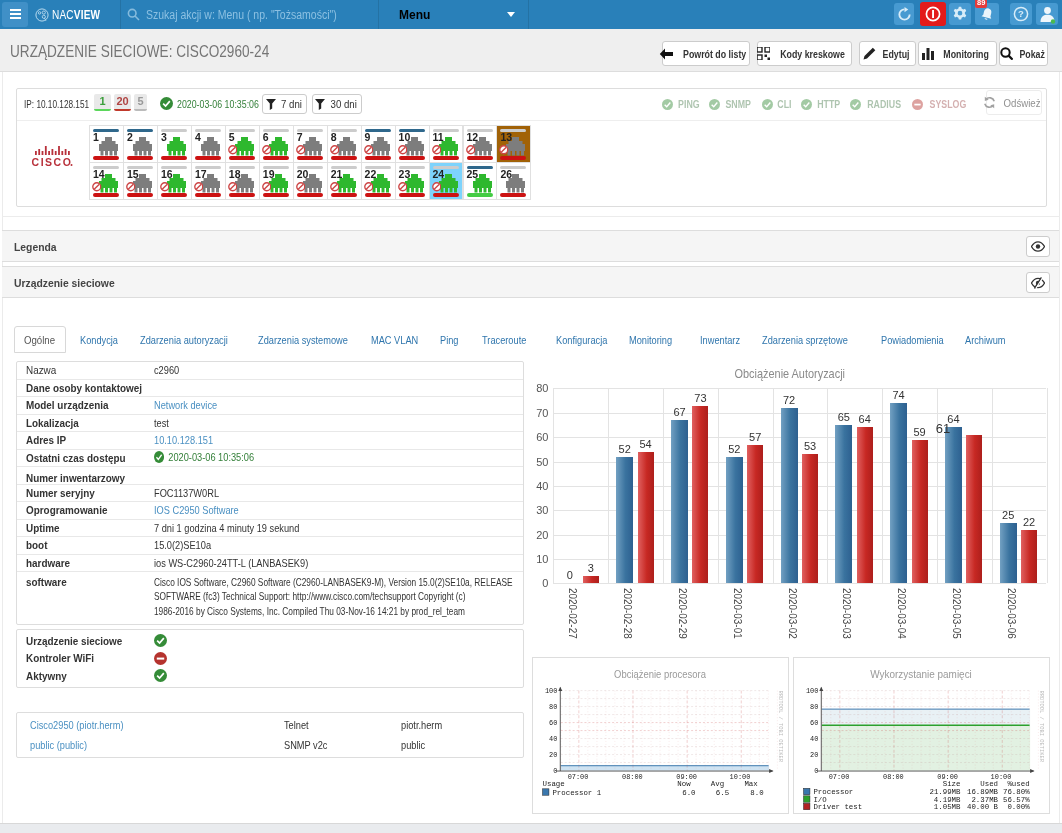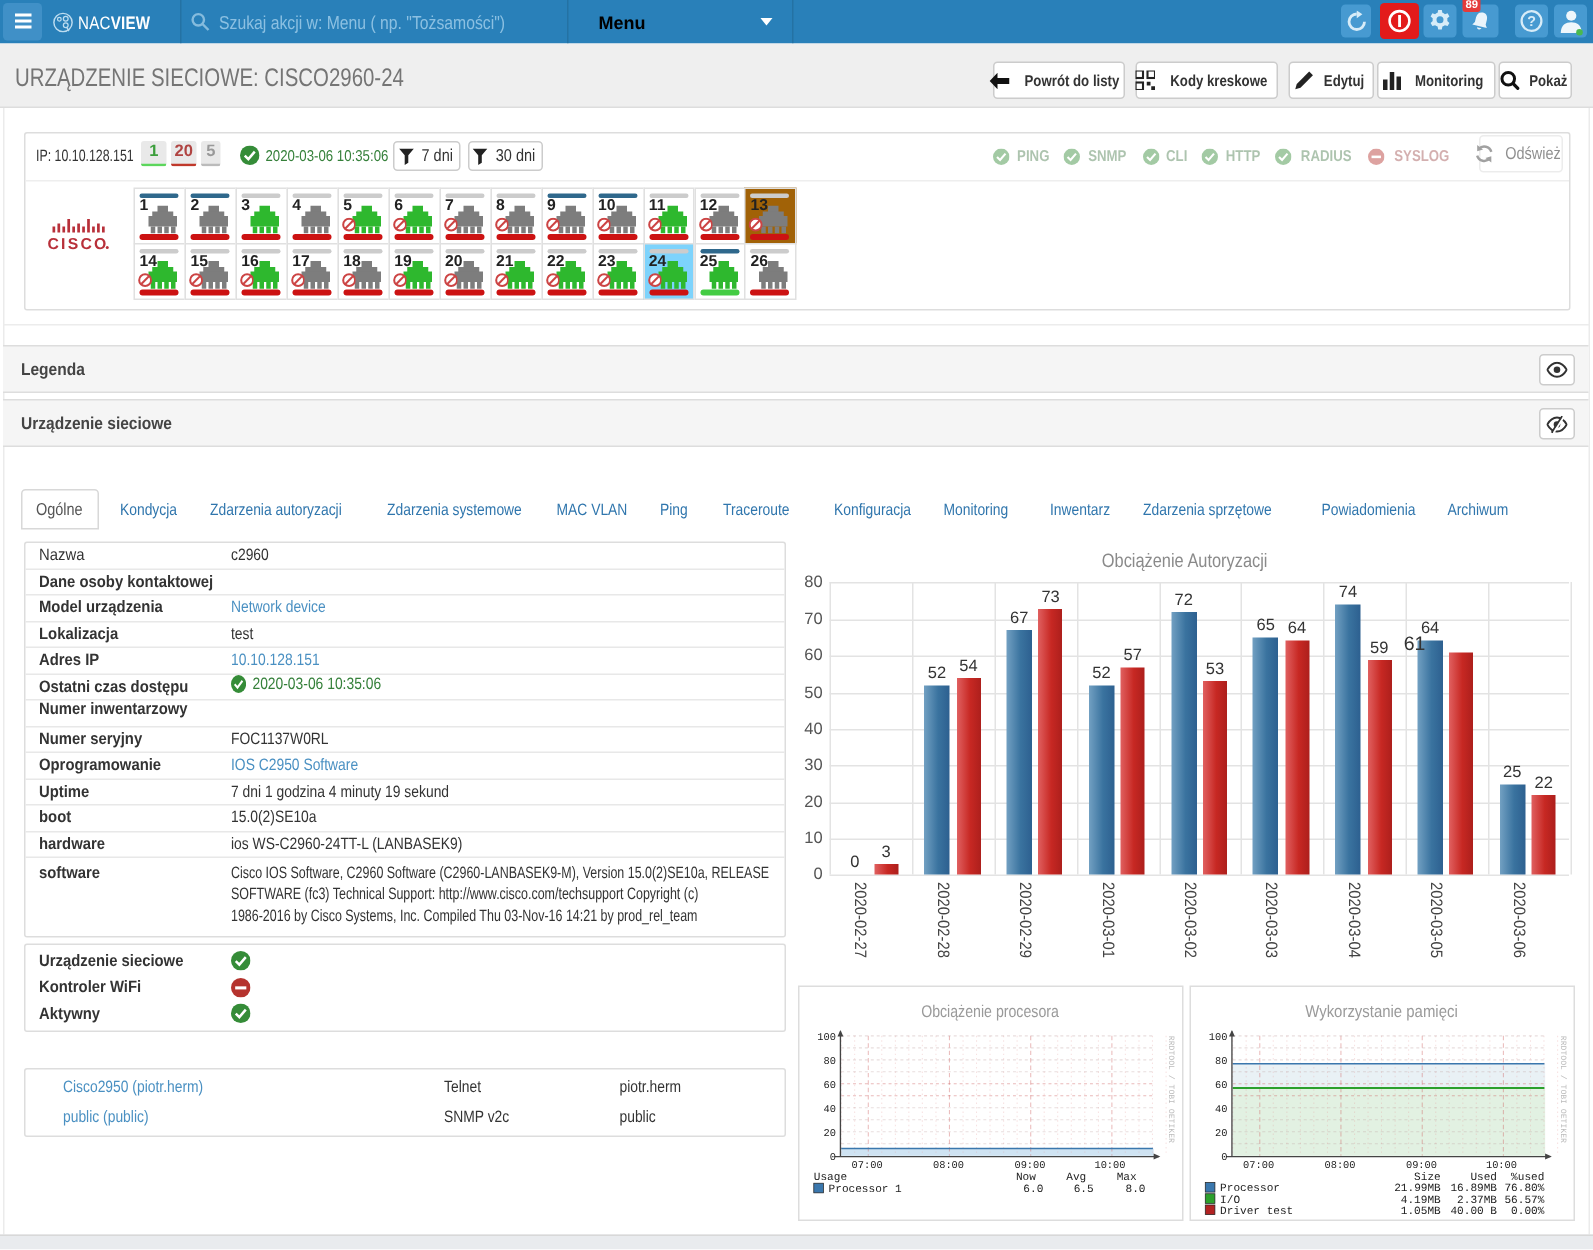--- a/index.html
+++ b/index.html
@@ -762,21 +762,21 @@
     <div style="height:17.5px;border-bottom:1px solid #e8e8e8;display:flex;align-items:center">
       <div style="width:137px;padding-left:9px;font-weight:bold;flex-shrink:0"><span class="cb">Ostatni czas dostępu</span></div>
       <div><span class="c"><span style="display:inline-flex;align-items:center;gap:5px">
             <svg width="12" height="12" viewBox="0 0 14 14" style="vertical-align:-2px">
               <circle cx="7" cy="7" r="7" fill="#358c38"></circle>
               <path d="M3.4 7.2 L6 9.8 L10.6 4.4" fill="none" stroke="#fff" stroke-width="1.8"></path>
             </svg>
             <span style="color:#35803a">2020-03-06 10:35:06</span>
           </span></span></div>
     </div>
-    <div style="height:17.5px;border-bottom:1px solid #e8e8e8;display:flex;align-items:flex-start">
+    <div style="height:17.5px;border-bottom:1px solid #e8e8e8;display:flex;align-items:flex-end">
       <div style="width:137px;padding-left:9px;font-weight:bold;flex-shrink:0"><span class="cb">Numer inwentarzowy</span></div>
       <div><span class="c"></span></div>
     </div>
     <div style="height:17.5px;border-bottom:1px solid #e8e8e8;display:flex;align-items:center">
       <div style="width:137px;padding-left:9px;font-weight:bold;flex-shrink:0"><span class="cb">Numer seryjny</span></div>
       <div><span class="c">FOC1137W0RL</span></div>
     </div>
     <div style="height:17.5px;border-bottom:1px solid #e8e8e8;display:flex;align-items:center">
       <div style="width:137px;padding-left:9px;font-weight:bold;flex-shrink:0"><span class="cb">Oprogramowanie</span></div>
       <div><span class="c"><span class="link">IOS C2950 Software</span></span></div>
@@ -818,21 +818,21 @@
       </svg>
     </div>
     <div style="height:17.5px;display:flex;align-items:center">
       <div style="width:137px;padding-left:9px;font-weight:bold;flex-shrink:0"><span class="cb">Aktywny</span></div>
       <svg width="13" height="13" viewBox="0 0 14 14">
         <circle cx="7" cy="7" r="7" fill="#358c38"></circle>
         <path d="M3.4 7.2 L6 9.8 L10.6 4.4" fill="none" stroke="#fff" stroke-width="1.8"></path>
       </svg>
     </div>
   </div>
-<div class="abs" style="left:16px;top:712px;width:508px;border:1px solid #ddd;border-radius:2px;font-size:11px;color:#333;padding:2px 16px">
+<div class="abs" style="left:16px;top:712px;width:508px;border:1px solid #ddd;border-radius:2px;font-size:11px;color:#333;padding:2px 4px">
     <div style="height:20px;display:flex;align-items:center">
       <div style="width:263px;padding-left:9px" class="link"><span class="c">Cisco2950 (piotr.herm)</span></div>
       <div style="width:117px"><span class="c">Telnet</span></div>
       <div><span class="c">piotr.herm</span></div>
     </div>
     <div style="height:20px;display:flex;align-items:center">
       <div style="width:263px;padding-left:9px" class="link"><span class="c">public (public)</span></div>
       <div style="width:117px"><span class="c">SNMP v2c</span></div>
       <div><span class="c">public</span></div>
     </div>

